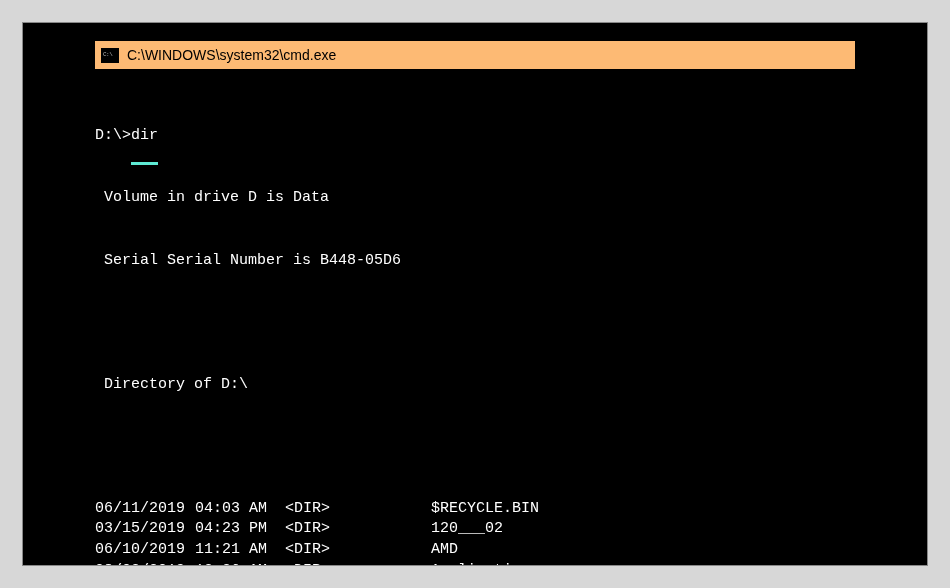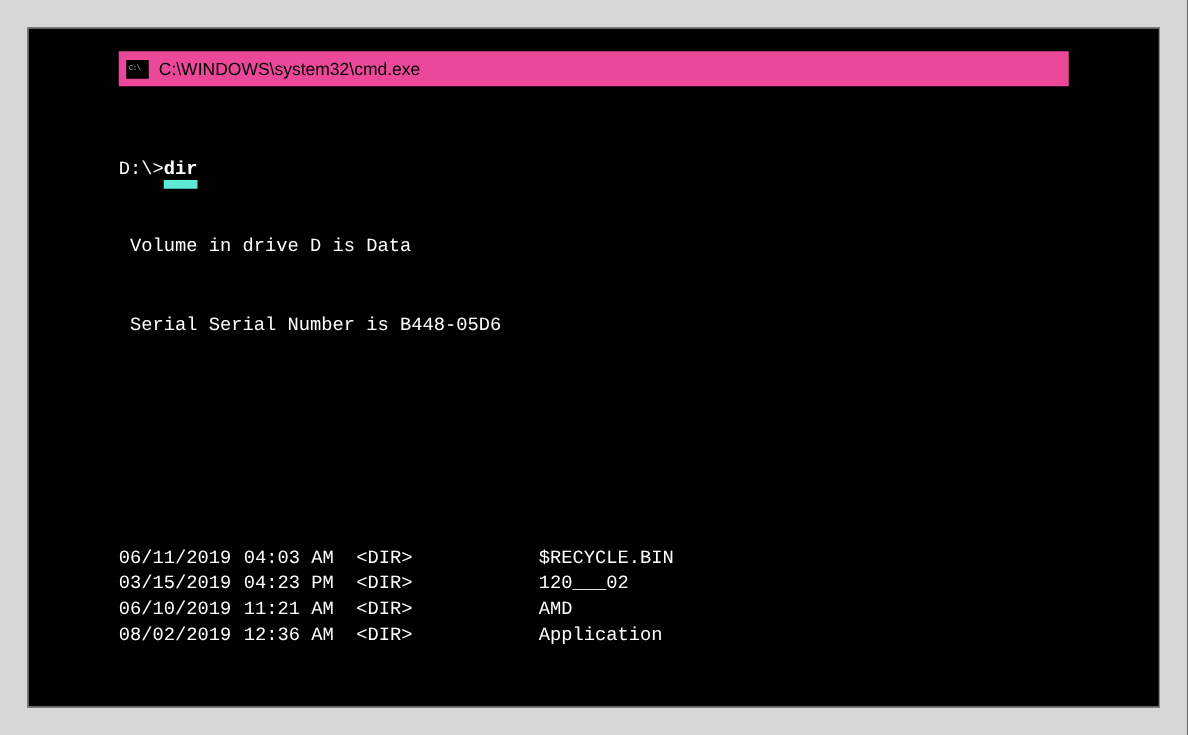--- a/index.html
+++ b/index.html
@@ -12,21 +12,21 @@
     }
     .console-outer {
       background: #000;
       width: 100%;
       height: 100%;
       border: 1px solid #888;
       padding: 18px 72px;
       overflow: hidden;
     }
     .title-bar {
-      background: #ec4899;
+      background: #fdba74;
       height: 28px;
       display: flex;
       align-items: center;
       padding: 0 6px;
       gap: 8px;
       margin-bottom: 16px;
     }
     .title-icon {
       width: 18px;
       height: 15px;
@@ -50,23 +50,22 @@
     }
     .terminal {
       color: #fff;
       font-size: 15px;
       line-height: 1.38;
       white-space: pre;
       font-family: Consolas, 'Courier New', monospace;
     }
     .prompt-line { display: block; }
     .highlight {
-      border-bottom: 7px solid #5eead4;
-      padding-bottom: 0px;
-      font-weight: bold;
+      border-bottom: 3px solid #5eead4;
+      padding-bottom: 18px;
     }
     .entry-line { display: block; font-family: Liberation Mono, monospace; }
     .col-date { display: inline-block; width: 100px; }
     .col-time { display: inline-block; width: 90px; }
     .col-type { display: inline-block; width: 146px; }
     .col-name { display: inline-block; }
     .blank-line { display: block; height: 1.38em; }
   </style>
 </head>
 <body>
@@ -75,16 +74,17 @@
   <div class="title-bar">
     <span class="title-icon"></span>
     <span class="title-text">C:\WINDOWS\system32\cmd.exe</span>
   </div>
 
   <div class="terminal">
     <span class="prompt-line"><span>D:\&gt;</span><span class="highlight">dir</span></span>
     <span class="prompt-line"> Volume in drive D is Data</span>
     <span class="prompt-line"> Serial Serial Number is B448-05D6</span>
     <span class="blank-line"></span>
+    <span class="prompt-line"> Directory of D:\</span>
     <span class="blank-line"></span>
     <div id="entries"><span class="entry-line"><span class="col-date">06/11/2019</span><span class="col-time">04:03 AM</span><span class="col-type">&lt;DIR&gt;</span><span class="col-name">$RECYCLE.BIN</span></span><span class="entry-line"><span class="col-date">03/15/2019</span><span class="col-time">04:23 PM</span><span class="col-type">&lt;DIR&gt;</span><span class="col-name">120___02</span></span><span class="entry-line"><span class="col-date">06/10/2019</span><span class="col-time">11:21 AM</span><span class="col-type">&lt;DIR&gt;</span><span class="col-name">AMD</span></span><span class="entry-line"><span class="col-date">08/02/2019</span><span class="col-time">12:36 AM</span><span class="col-type">&lt;DIR&gt;</span><span class="col-name">Application</span></span></div>
   </div>
 </div>
 
 </body></html>

